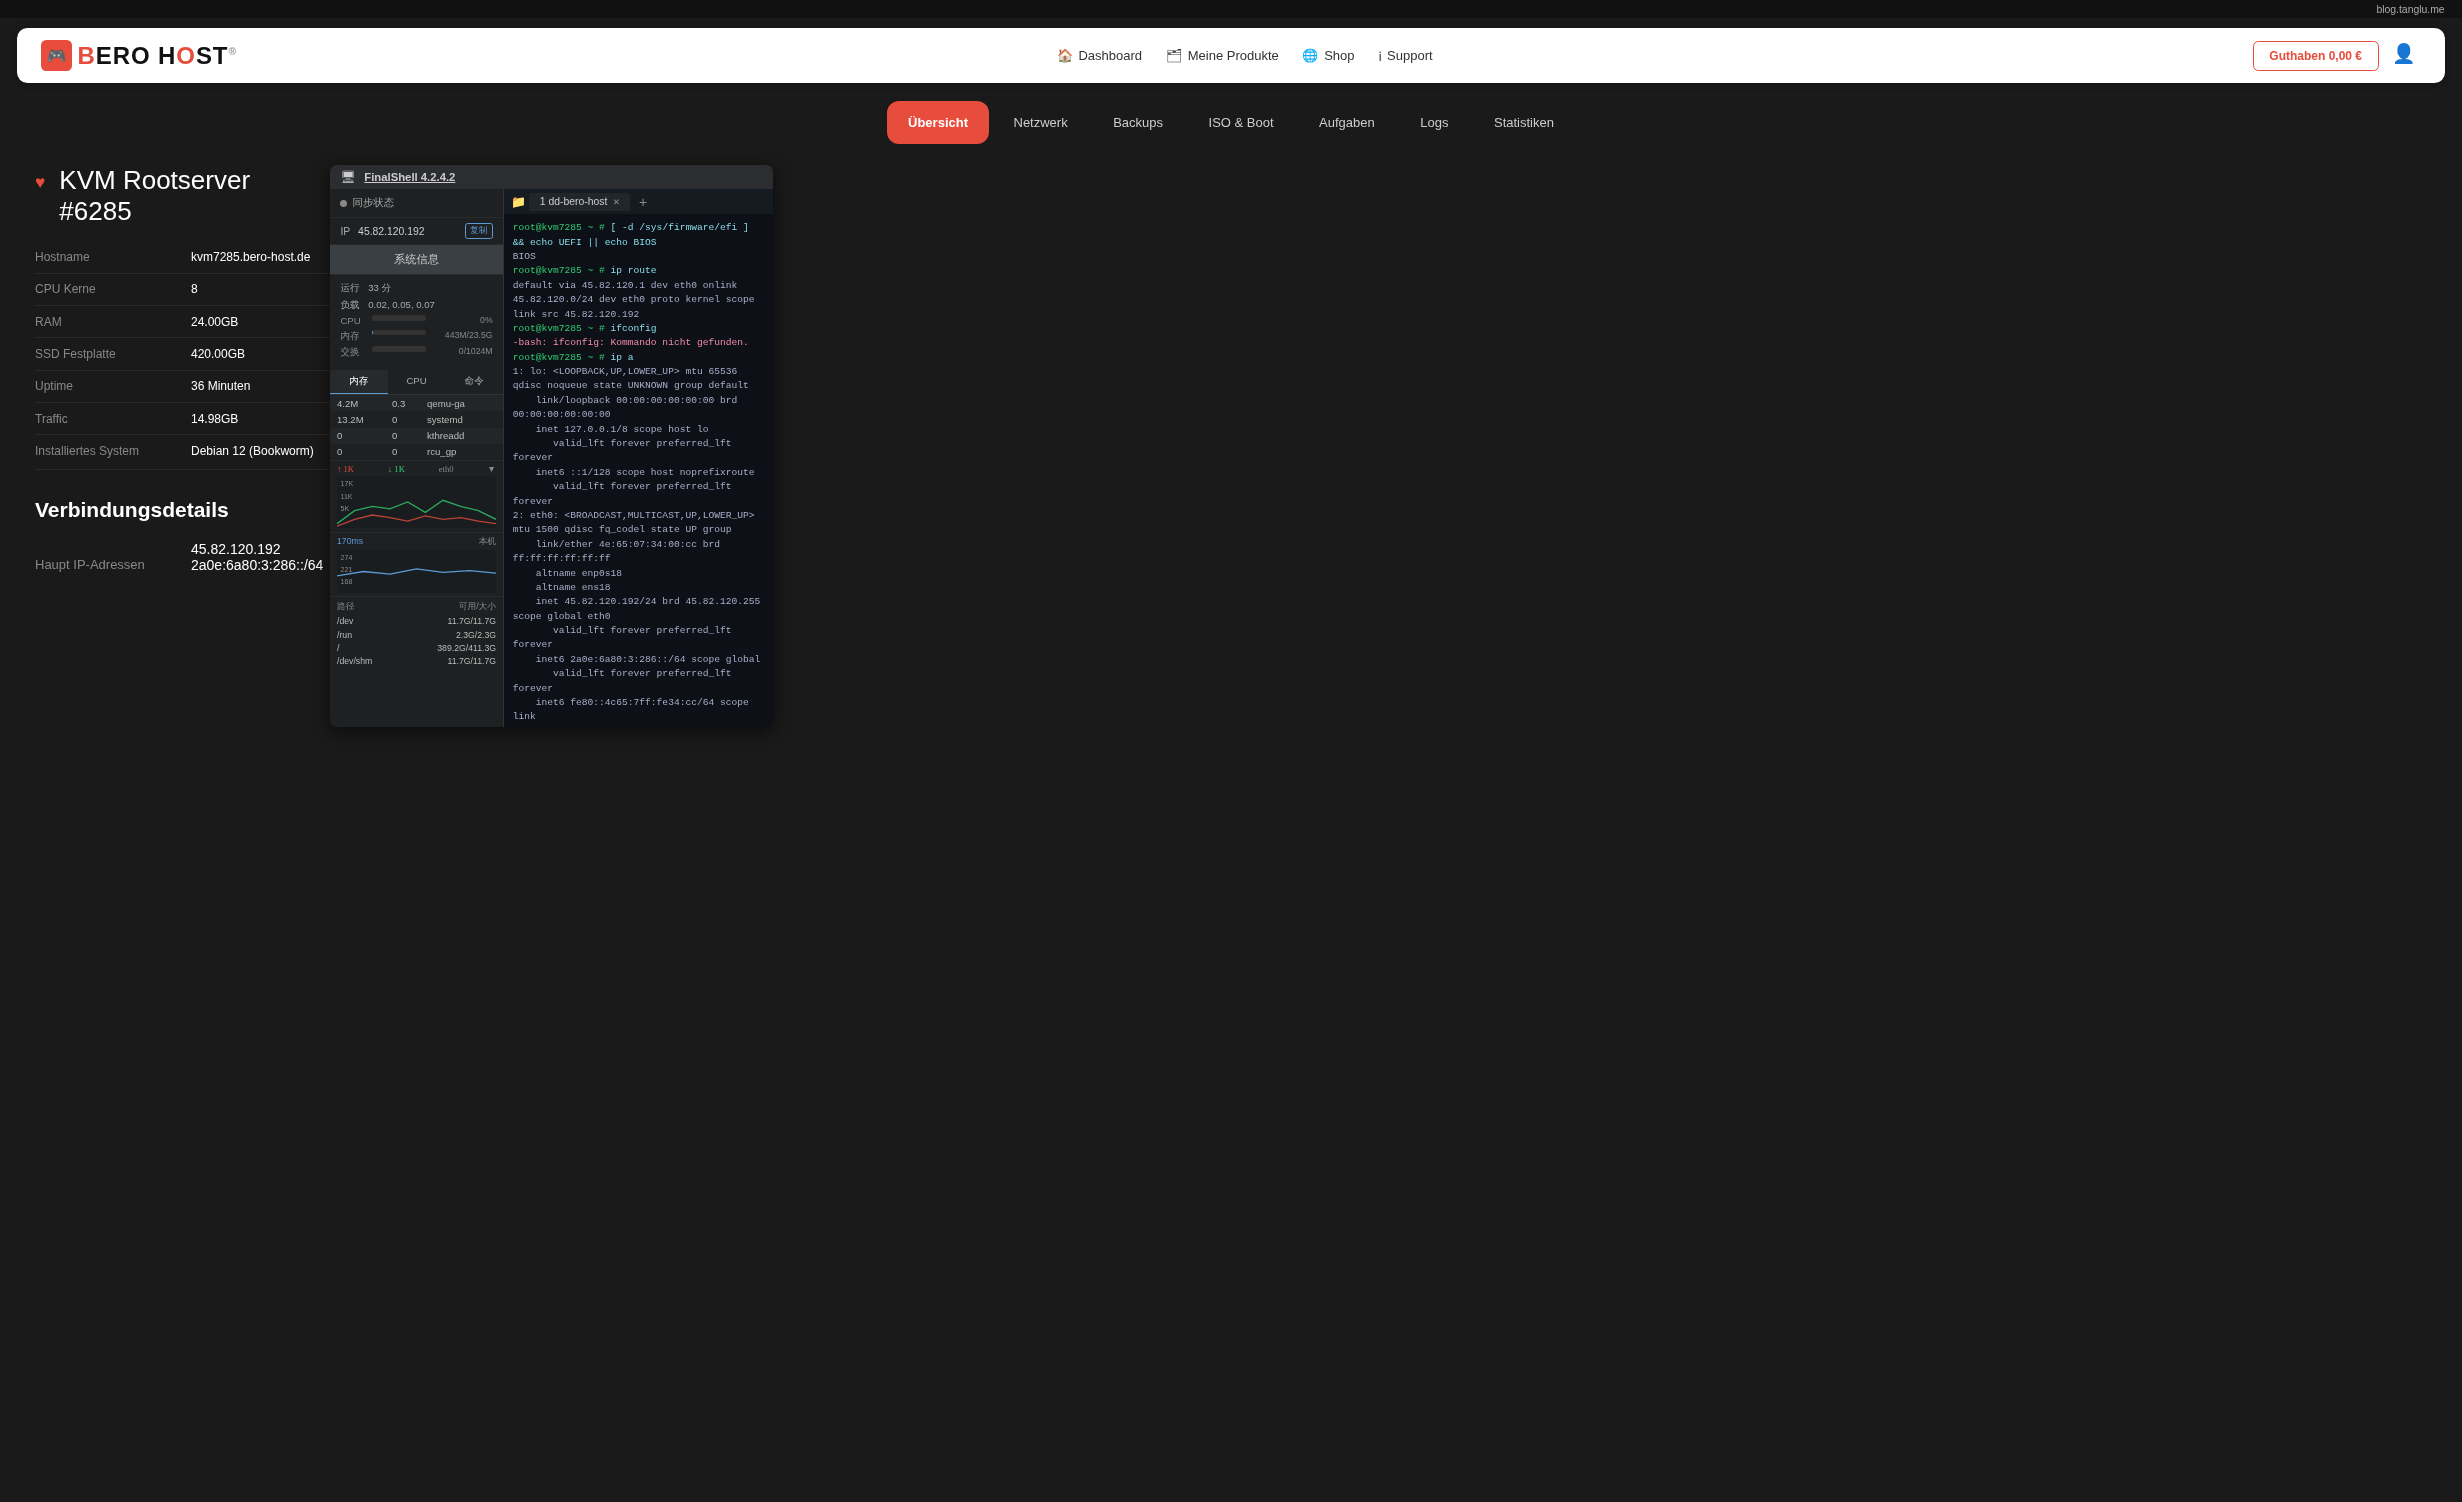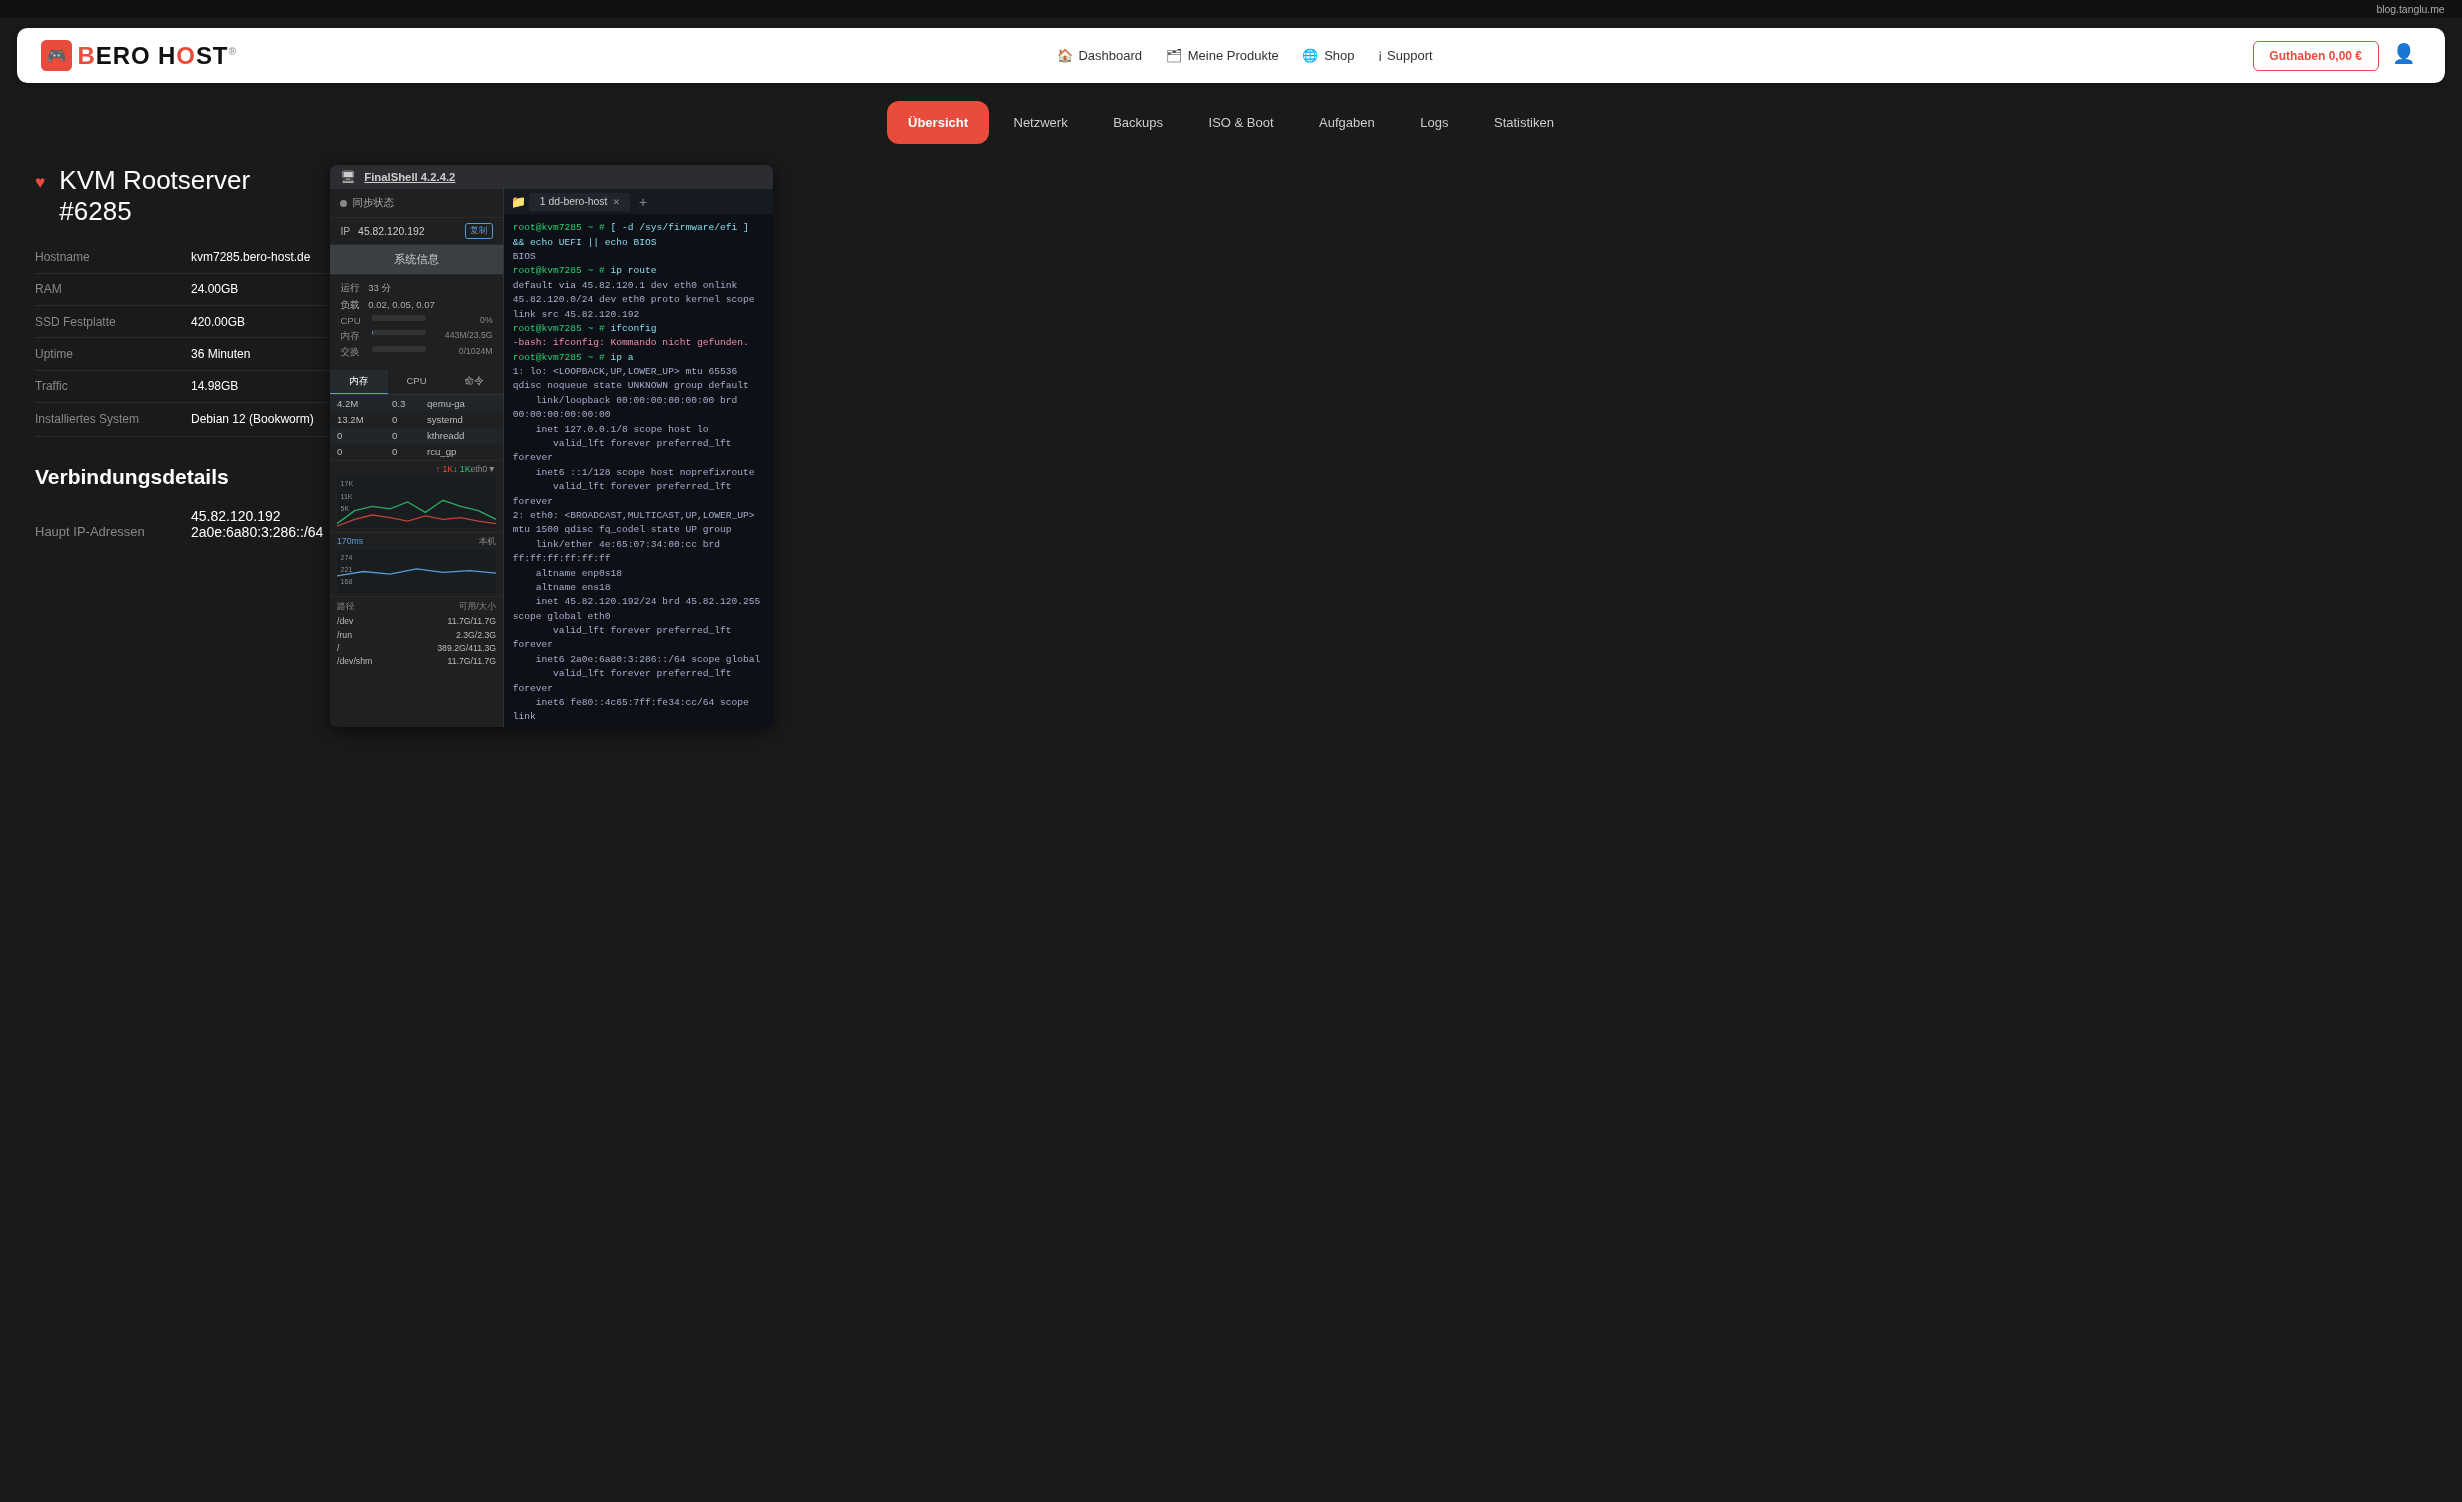--- a/index.html
+++ b/index.html
@@ -297,24 +297,25 @@
     }
     .fs-process-row:nth-child(odd) { background: #232629; }
 
     
     .fs-network {
       padding: 3.5px 7px;
       border-top: 0.9px solid #2a2a2a;
     }
     .fs-net-header {
       display: flex;
-      justify-content: flex-end;
+      justify-content: space-between;
       font-size: 8.7px;
       color: #888;
       margin-bottom: 1.7px;
+      font-family: Liberation Serif, serif;
     }
     .net-up { color: #e74c3c; }
     .net-down { color: #2ecc71; }
     .fs-chart {
       height: 52px;
       background: #1a1d1f;
       border-radius: 2.6px;
       position: relative;
       overflow: hidden;
     }
@@ -473,20 +474,24 @@
           <button class="power-btn">⚡</button>
         </div>
       </div>
 
       <div class="info-table">
         <div class="info-row">
           <span class="info-label">Hostname</span>
           <span class="info-value">kvm7285.bero-host.de</span>
         </div>
         <div class="info-row">
+          <span class="info-label">CPU Kerne</span>
+          <span class="info-value">8</span>
+        </div>
+        <div class="info-row">
           <span class="info-label">RAM</span>
           <span class="info-value">24.00GB</span>
         </div>
         <div class="info-row">
           <span class="info-label">SSD Festplatte</span>
           <span class="info-value">420.00GB</span>
         </div>
         <div class="info-row">
           <span class="info-label">Uptime</span>
           <span class="info-value">36 Minuten</span>

